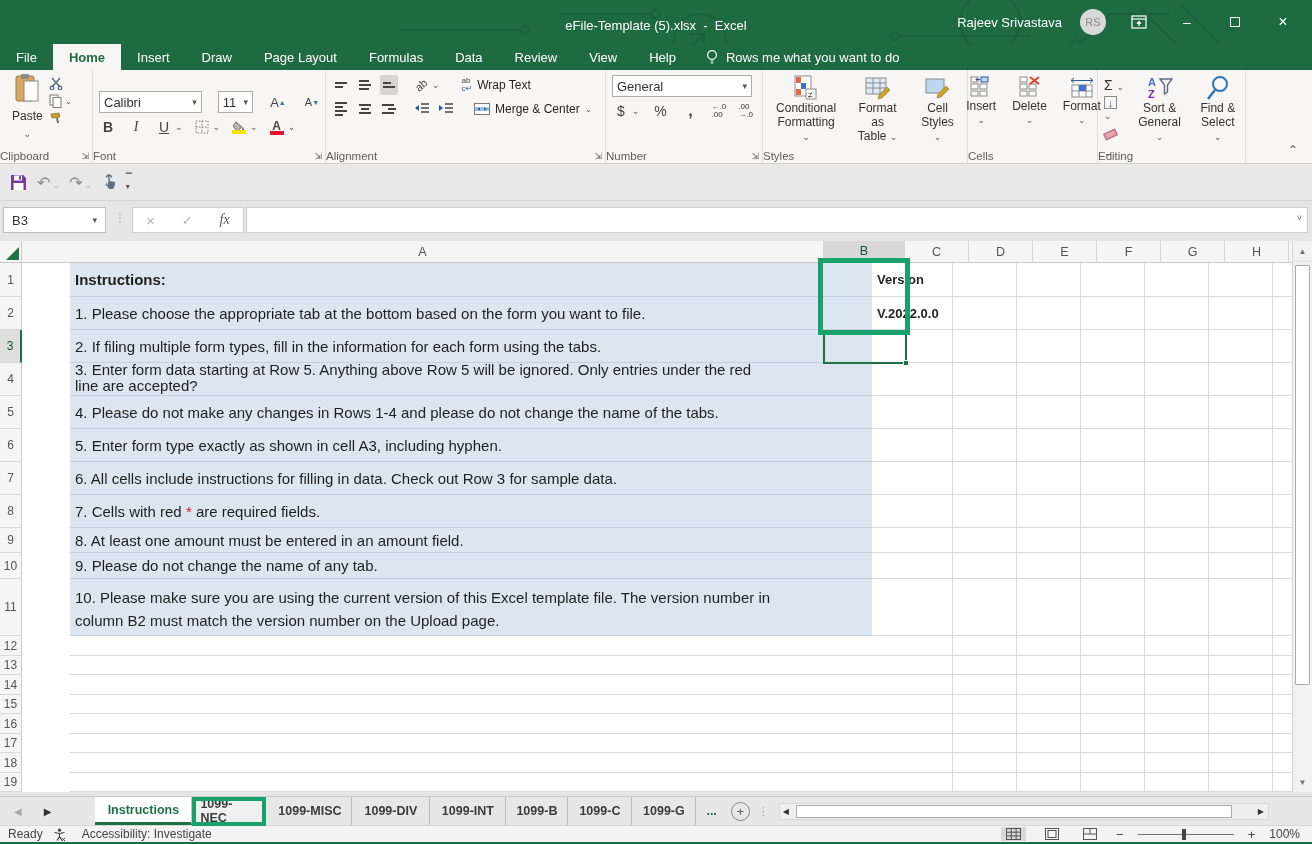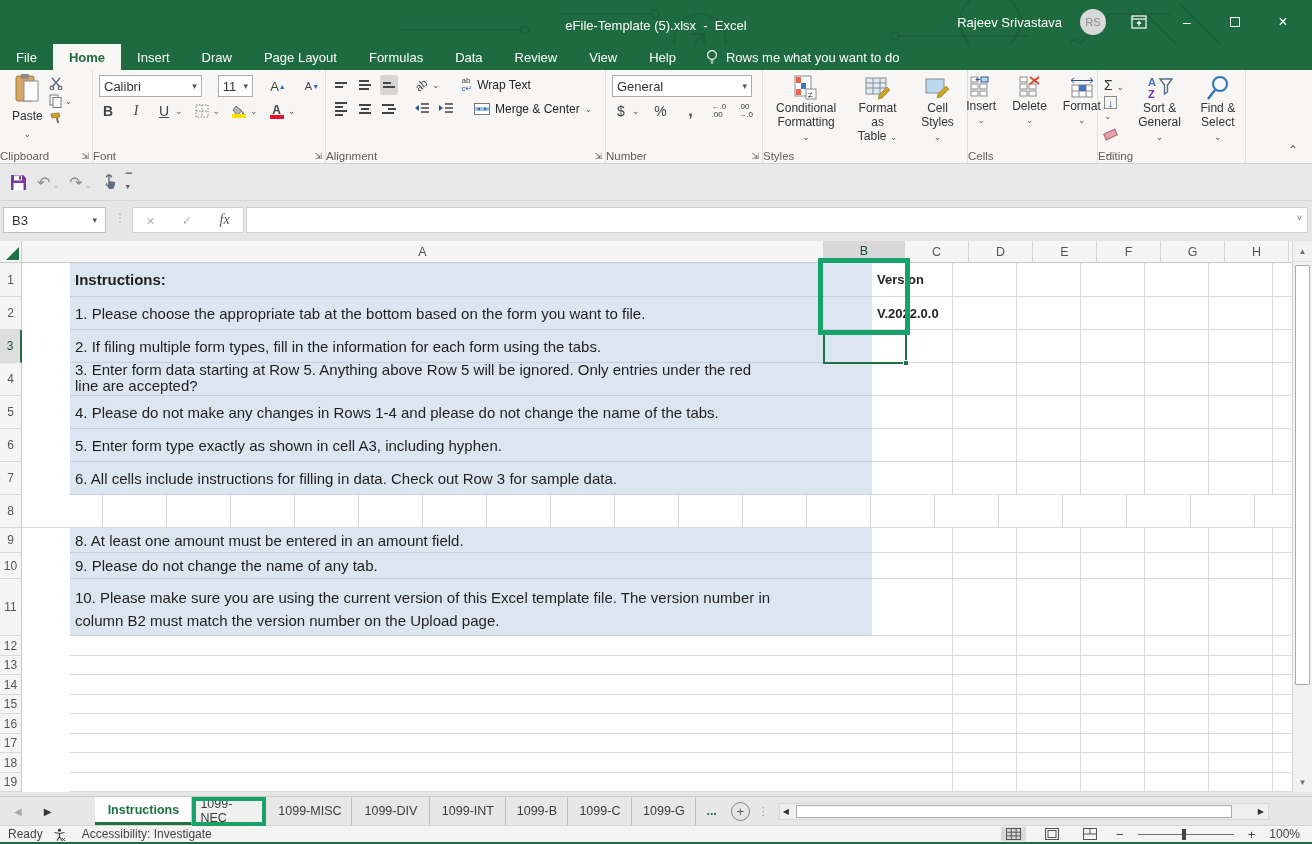--- a/index.html
+++ b/index.html
@@ -82,21 +82,21 @@
   
   .vsb { position:absolute; right:0; top:0; width:20px; height:551px; background:#F1F1F1; border-left:1px solid #D5D5D5; }
   .vsb .arr { height:21px; display:flex; align-items:center; justify-content:center; font-size:8px; color:#707070; border-bottom:1px solid #E0E0E0; }
   .vsb .thumb { position:absolute; left:2px; right:2px; top:24px; height:420px; background:#fff; border:1px solid #ABABAB; border-radius:1px; }
   .vsb .arrb { position:absolute; bottom:0; left:0; right:0; height:20px; display:flex; align-items:center; justify-content:center; font-size:8px; color:#707070; }
   .gridgap { position:absolute; left:0; bottom:0; width:1312px; height:4px; background:#E6E6E6; }
 
   
   .tabbar { position:absolute; left:0; top:796px; width:1312px; height:29px; background:#E7E7E7; border-top:1px solid #C9C9C9; display:flex; align-items:stretch; font-size:12.5px; color:#3b3b3b; }
   .tnav { display:flex; align-items:center; gap:22px; padding:0 16px 0 14px; }
-  .stab { display:flex; align-items:center; justify-content:center; border-right:1px solid #BDBDBD; padding:0 4px; }
+  .stab { display:flex; align-items:center; justify-content:center; border-right:1px solid #BDBDBD; padding:0 4px;font-weight:bold; }
   .stab.active { background:#fff; border-bottom:3px solid #1E7145; color:#1E7145; font-weight:bold; border-right:1px solid #C9C9C9; }
   .stab.annotated { height:21px; align-self:center; outline:4px solid #17A26B; background:#F0F0F0; border-right:none; margin:0 6px 0 4px; z-index:5; }
   .more-tabs { color:#1E7145; font-weight:bold; padding:0 10px; display:flex; align-items:center; }
   .addsheet { width:19px; height:19px; border:1px solid #8a8a8a; border-radius:50%; color:#555; font-size:13px; display:flex; align-items:center; justify-content:center; align-self:center; margin-left:4px; }
   .tdots { align-self:center; color:#9a9a9a; font-size:11px; margin:0 8px; }
   .hsb { align-self:center; margin-left:2px; width:490px; height:17px; background:#EFEFEF; border:1px solid #D8D8D8; position:relative; display:flex; align-items:center; }
   .hsb .la { position:absolute; left:3px; font-size:8px; color:#333; }
   .hsb .thumb { position:absolute; left:16px; width:436px; top:1px; bottom:1px; background:#fff; border:1px solid #ABABAB; }
   .hsb .ra { position:absolute; right:4px; font-size:8px; color:#333; }
 
@@ -207,21 +207,21 @@
                 <path d="M7 6 l1 5 2 0 -1 -5" fill="#6f6f6f"></path>
               </svg>
           </span>
         </div>
       </div>
       <div class="glabel">Clipboard</div>
       <span class="launcher">⇲</span>
     </div>
 
     <div class="rgroup" style="width:233px">
-      <div class="rrow" style="gap:16px; margin-top:2px">
+      <div class="rrow" style="gap:16px; margin-top:18px">
         <div class="combo" style="width:120px">
             <span>Calibri</span>
             <span class="caret">▾</span>
           </div>
         <div class="combo" style="width:40px">
             <span>11</span>
             <span class="caret">▾</span>
           </div>
         <span class="ricon" style="font-size:13px">A<sup style="font-size:7px;color:#1F6FC5">▲</sup></span>
         <span class="ricon" style="font-size:11px">A<sup style="font-size:7px;color:#1F6FC5">▼</sup></span>
@@ -573,20 +573,23 @@
     <div class="grow" style="height:33px">
       <div class="rh">7</div>
       <div class="ca blue">
           <span>6. All cells include instructions for filling in data. Check out Row 3 for sample data.</span>
         </div>
       <div class="cb"></div>
       <div class="rest"></div>
     </div>
     <div class="grow" style="height:33px">
       <div class="rh">8</div>
+      <div class="ca blue">
+          <span><span>7. Cells with red </span><span class="red">*</span><span> are required fields.</span></span>
+        </div>
       <div class="cb"></div>
       <div class="rest"></div>
     </div>
     <div class="grow" style="height:25px">
       <div class="rh">9</div>
       <div class="ca blue">
           <span>8. At least one amount must be entered in an amount field.</span>
         </div>
       <div class="cb"></div>
       <div class="rest"></div>

